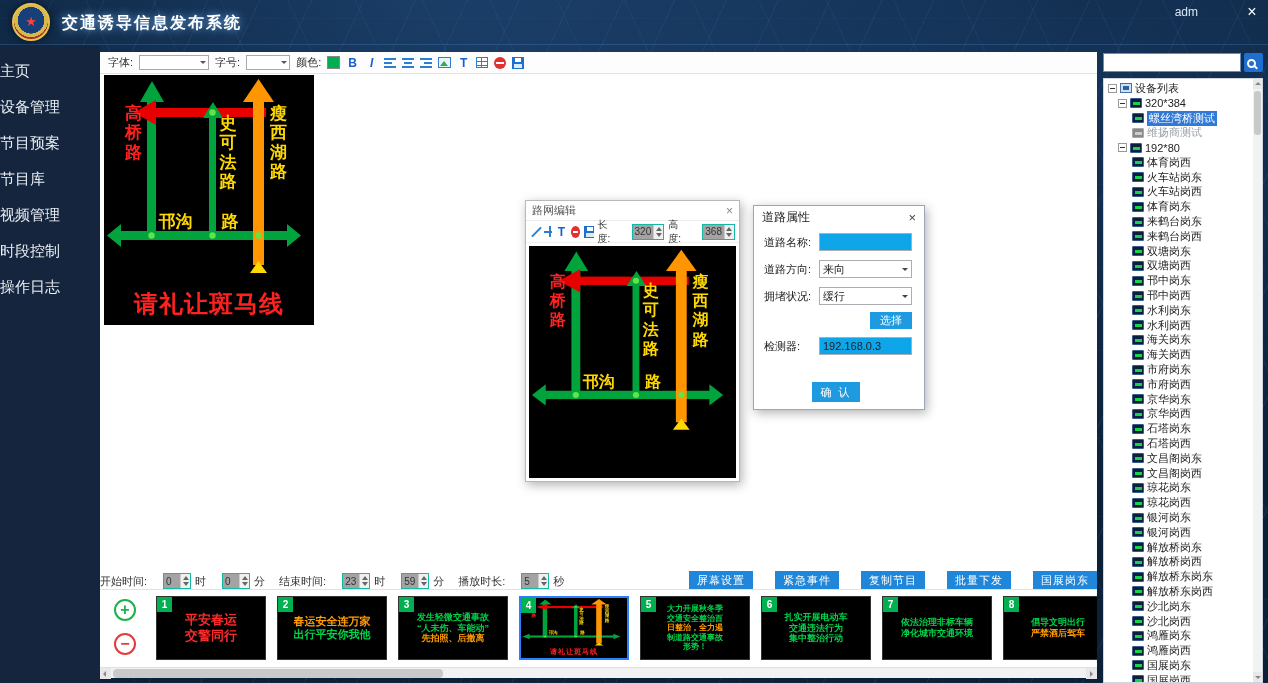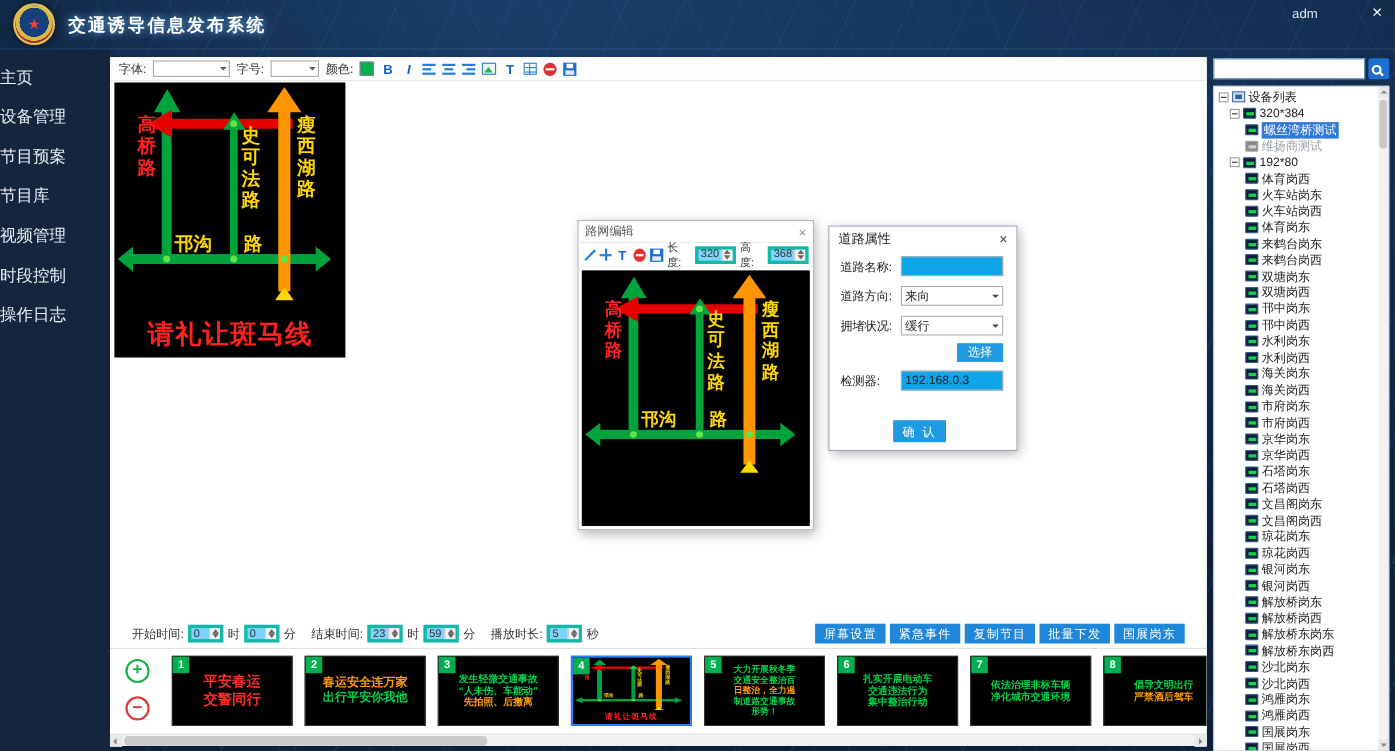--- a/index.html
+++ b/index.html
@@ -88,21 +88,21 @@
     font-weight:bold; letter-spacing:1px; white-space:nowrap; }
 
   
   .editor-win { position:absolute; left:425px; top:126px; width:215px; height:282px; background:#fff;
     border:1px solid #b8b8b8; box-shadow:2px 3px 10px rgba(0,0,0,.3); }
   .win-title { height:20px; display:flex; align-items:center; padding:0 6px; font-size:11px; color:#555;
     border-bottom:1px solid #ececec; }
   .win-close { margin-left:auto; color:#888; font-size:12px; cursor:pointer; }
   .editor-tools { height:22px; display:flex; align-items:center; gap:4px; padding:0 4px;
     font-size:10px; color:#333; border-bottom:1px solid #f0f0f0; }
-  .spin { display:inline-flex; height:16px; border:3px solid #14b8a6; background:#7dd3fc; }
+  .spin { display:inline-flex; height:16px; border:1px solid #14b8a6; background:#a3a3a3;margin-left:12px; }
   .spin .val { min-width:16px; padding:0 2px; font-size:10px; display:flex; align-items:center; }
   .spin .ar { width:10px; display:flex; flex-direction:column; align-items:center; justify-content:space-evenly;
     background:#f0f0f0; border-left:1px solid #ccc; }
   .spin .ar .up { width:0; height:0; border-left:3px solid transparent; border-right:3px solid transparent;
     border-bottom:4px solid #666; }
   .spin .ar .dn { width:0; height:0; border-left:3px solid transparent; border-right:3px solid transparent;
     border-top:4px solid #666; }
   .editor-canvas { position:absolute; left:3px; top:45px; right:3px; bottom:3px; background:#000; }
 
   
@@ -118,23 +118,23 @@
   .ddl { border:1px solid #abadb3; height:18px; flex:1; display:flex; align-items:center; padding:0 3px;
     position:relative; background:#fff; cursor:pointer; }
   .ddl .car { position:absolute; right:3px; top:7px; width:0; height:0; border:3.5px solid transparent;
     border-top-color:#444; }
   .mini-btn { position:absolute; right:12px; top:106px; width:42px; height:17px; background:#1e9ae0;
     color:#fff; border:none; font-size:11px; cursor:pointer; }
   .confirm-btn { position:absolute; left:58px; top:176px; width:48px; height:20px; background:#1e9ae0;
     color:#fff; border:none; font-size:11px; letter-spacing:2px; cursor:pointer; }
 
   
-  .timebar { position:absolute; left:0; top:511px; right:0; height:26px; display:flex; align-items:center;
-    gap:4px; padding:0 20px; font-size:11px; color:#333; background:#fff; }
-  .tb-btns { margin-left:auto; display:flex; gap:4px; }
+  .timebar { position:absolute; left:0; top:511px; right:0; height:26px; display:flex; align-items:flex-end;
+    gap:4px; padding:0 0; font-size:11px; color:#333; background:#fff; }
+  .tb-btns { margin-left:auto; display:flex; gap:22px; }
   .blue-btn { height:18px; padding:0 8px; background:#1f86d9; color:#fff; border:none; font-size:11px;
     cursor:pointer; letter-spacing:1px; }
 
   
   .playlist { position:absolute; left:0; top:537px; right:0; height:77px; border-top:1px solid #e2e2e2;
     background:#fff; overflow:hidden; }
   .circle-btn { position:absolute; left:14px; width:22px; height:22px; border-radius:50%; border:2px solid;
     background:#fff; font-size:16px; line-height:17px; text-align:center; cursor:pointer; font-weight:bold; }
   .circle-btn.add { top:9px; border-color:#19b24b; color:#19b24b; }
   .circle-btn.del { top:43px; border-color:#e23b3b; color:#e23b3b; }

